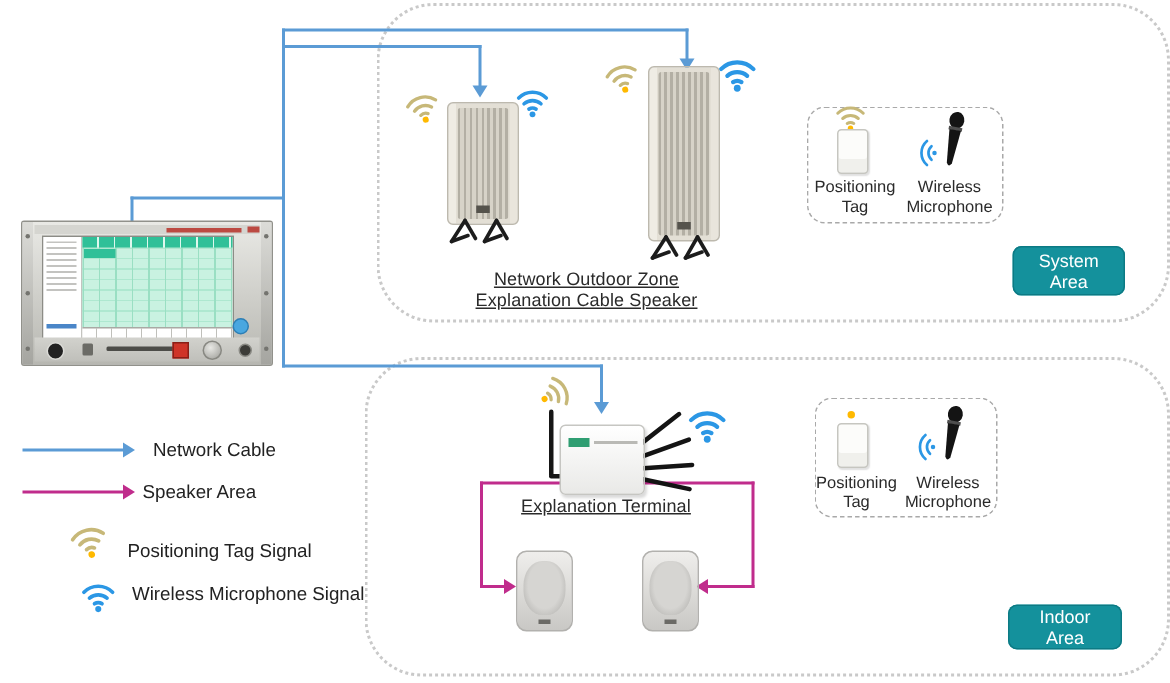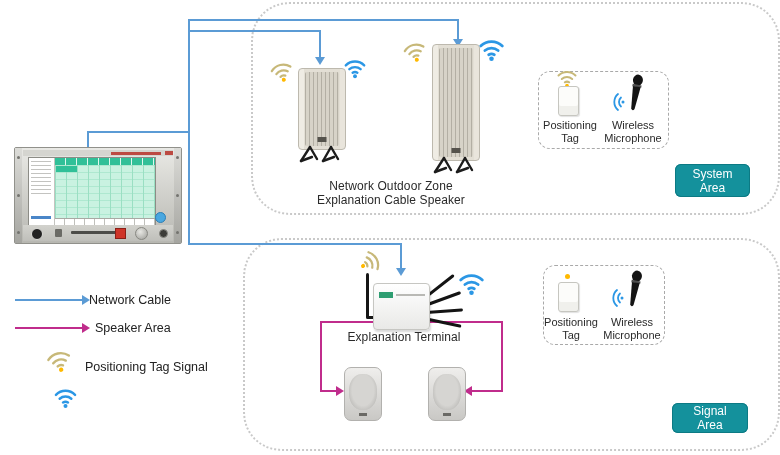--- a/index.html
+++ b/index.html
@@ -13,21 +13,21 @@
   .blue{background:#5B9BD5;}
   .mag{background:#C02C8C;}
   .arr-down{position:absolute;width:0;height:0;border-left:5px solid transparent;border-right:5px solid transparent;}
   .arr-right{position:absolute;width:0;height:0;border-top:5px solid transparent;border-bottom:5px solid transparent;}
   .arr-left{position:absolute;width:0;height:0;border-top:5px solid transparent;border-bottom:5px solid transparent;}
   .arr-down.blue-a{border-top:8px solid #5B9BD5;background:none;}
   .arr-right.blue-a{border-left:8px solid #5B9BD5;background:none;}
   .arr-right.mag-a{border-left:8px solid #C02C8C;background:none;}
   .arr-left.mag-a{border-right:8px solid #C02C8C;background:none;}
   
-  .lbl{position:absolute;font-size:12px;line-height:14px;text-align:center;color:#2a2a2a;letter-spacing:.1px;}
+  .lbl{position:absolute;font-size:12px;line-height:14px;text-align:center;color:#2a2a2a;letter-spacing:.1px;text-decoration:underline;}
   .legend-lbl{position:absolute;font-size:12.5px;color:#222;white-space:nowrap;}
   
   .badge{position:absolute;background:#14919C;border-radius:6px;color:#fff;font-size:12px;line-height:14px;
          text-align:center;display:flex;flex-direction:column;justify-content:center;box-shadow:inset 0 0 0 1px #0c7a84;}
   
   .tagbox{position:absolute;border:1.6px dashed #a9a9a9;border-radius:12px;background:#fff;}
   .tagcard{position:absolute;width:19px;height:28px;background:#fcfcfa;border:1px solid #c6c6c0;border-radius:3px;
            box-shadow:inset 0 -9px 0 #f0f0ec, 1px 1px 1px rgba(0,0,0,.12);}
   .tb-lbl{position:absolute;font-size:11px;line-height:13px;text-align:center;color:#2a2a2a;}
   
@@ -133,21 +133,21 @@
       <div class="knob" style="left:32px;top:4px;width:7px;height:8px;border-radius:1px;background:#6b6b66;"></div>
       <div class="slot" style="left:48px;top:6px;width:52px;height:3px;"></div>
       <div class="redbtn" style="left:92px;top:2.5px;"></div>
       <div class="knob" style="left:112px;top:2px;width:11px;height:11px;background:radial-gradient(circle at 40% 35%,#e8e8e4,#9d9d98);border:1px solid #888882;"></div>
       <div class="knob" style="left:136px;top:4px;width:7px;height:7px;background:#3c3c38;border:1px solid #8a8a84;"></div>
     </div>
   </div>
 
   <div class="hline blue" style="left:15px;top:299px;width:68px;"></div>
   <div class="arr-right blue-a" style="left:82px;top:295px;"></div>
-  <div class="legend-lbl" style="left:89px;top:293px;"><span>Network Cable</span></div>
+  <div class="legend-lbl" style="left:102px;top:293px;"><span>Network Cable</span></div>
 
   <div class="hline mag" style="left:15px;top:327px;width:68px;"></div>
   <div class="arr-right mag-a" style="left:82px;top:323px;"></div>
   <div class="legend-lbl" style="left:95px;top:321px;"><span>Speaker Area</span></div>
 
   <svg style="left:44px;top:346px;transform:rotate(-12deg);" width="30" height="27" viewBox="0 0 24 22">
     <g fill="none" stroke="#C7B878" stroke-width="2" stroke-linecap="round">
       <path d="M3.5 9.5 A12 12 0 0 1 20.5 9.5"></path>
         <path d="M6.8 13 A8 8 0 0 1 17.2 13"></path>
         <path d="M9.8 16.3 A4.2 4.2 0 0 1 14.2 16.3"></path>
@@ -157,20 +157,21 @@
   <div class="legend-lbl" style="left:85px;top:360px;"><span>Positioning Tag Signal</span></div>
 
   <svg style="left:52px;top:384px;" width="27" height="25" viewBox="0 0 24 22">
     <g fill="none" stroke="#2B97E5" stroke-width="2.2" stroke-linecap="round">
       <path d="M3.5 9.5 A12 12 0 0 1 20.5 9.5"></path>
         <path d="M6.8 13 A8 8 0 0 1 17.2 13"></path>
         <path d="M9.8 16.3 A4.2 4.2 0 0 1 14.2 16.3"></path>
     </g>
       <circle cx="12" cy="19.5" r="1.8" fill="#2B97E5"></circle>
   </svg>
+  <div class="legend-lbl" style="left:88px;top:389px;"><span>Wireless Microphone Signal</span></div>
 
   <svg style="left:268px;top:58px;transform:rotate(-14deg);" width="27" height="25" viewBox="0 0 24 22">
     <g fill="none" stroke="#C7B878" stroke-width="2" stroke-linecap="round">
       <path d="M3.5 9.5 A12 12 0 0 1 20.5 9.5"></path>
         <path d="M6.8 13 A8 8 0 0 1 17.2 13"></path>
         <path d="M9.8 16.3 A4.2 4.2 0 0 1 14.2 16.3"></path>
     </g>
       <circle cx="12" cy="19.5" r="1.8" fill="#FFB900"></circle>
   </svg>
   <svg style="left:342px;top:55px;" width="26" height="24" viewBox="0 0 24 22">
@@ -327,17 +328,17 @@
       <div>Positioning</div>
       <div>Tag</div>
     </div>
     <div class="tb-lbl" style="left:54px;top:50px;width:68px;">
       <div>Wireless</div>
       <div>Microphone</div>
     </div>
   </div>
 
   <div class="badge" style="left:672px;top:403px;width:76px;height:30px;">
-    <div>Signal</div>
+    <div>Indoor</div>
     <div>Area</div>
   </div>
 
 </div>
 
 </body></html>

